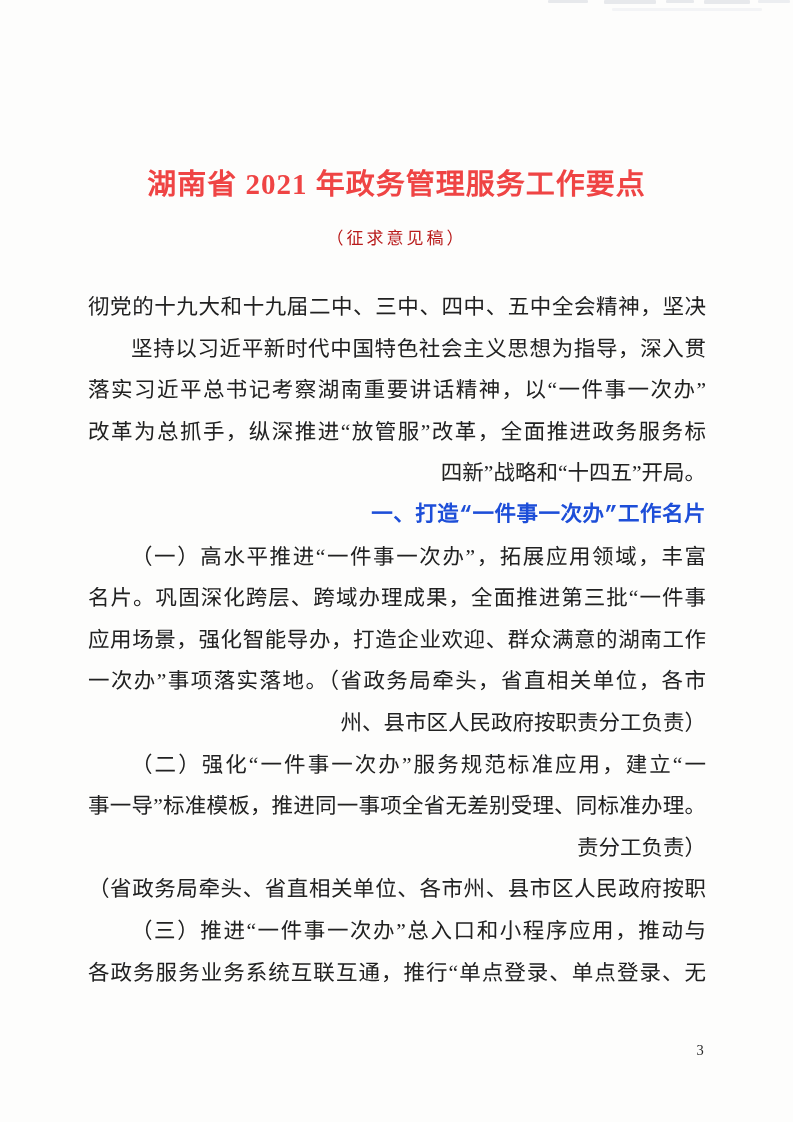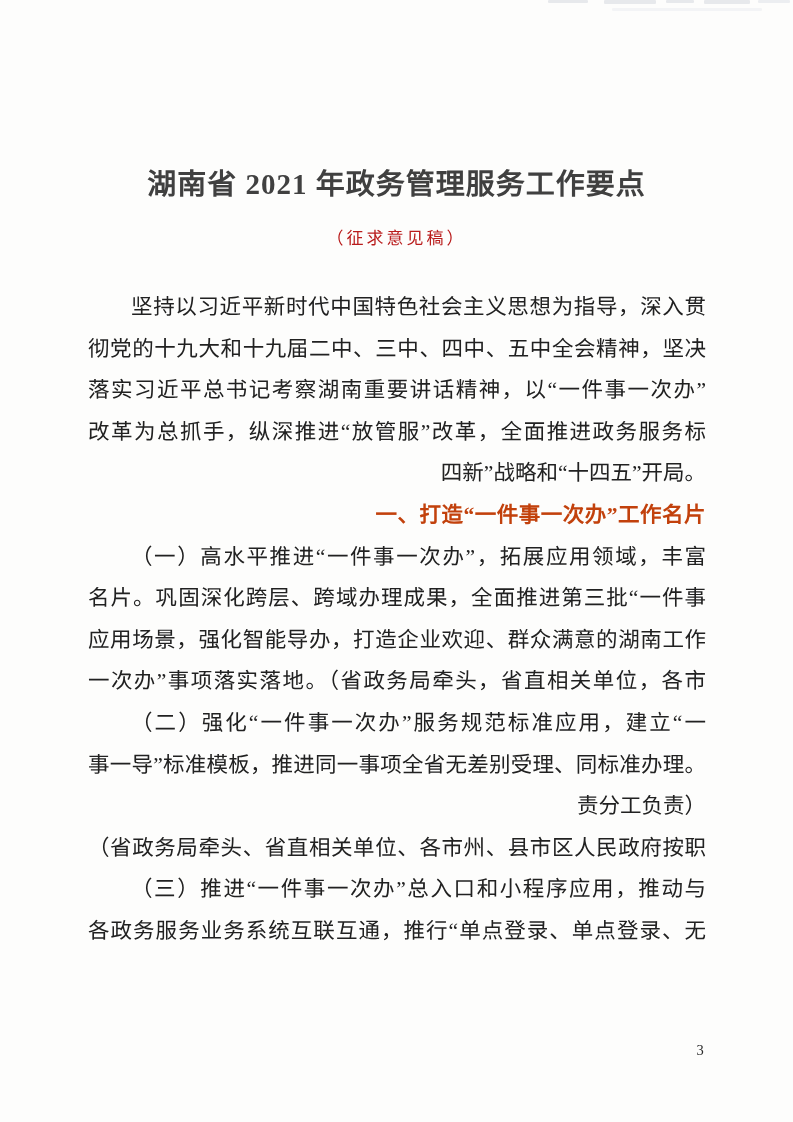--- a/index.html
+++ b/index.html
@@ -32,21 +32,21 @@
 
   .doc-title {
     position: absolute;
     left: 0;
     top: 160px;
     width: 100%;
     text-align: center;
     font-size: 29px;
     font-weight: 700;
     letter-spacing: 1px;
-    color: #404040;
+    color: #ef4444;
   }
   .doc-subtitle {
     position: absolute;
     left: 0;
     top: 224px;
     width: 100%;
     text-align: center;
     font-size: 17px;
     letter-spacing: 3px;
     color: #b91c1c;
@@ -66,24 +66,24 @@
     text-align: right;
   }
   
   .j {
     white-space: normal;
     text-align: justify;
     text-align-last: justify;
   }
   .ind { text-indent: 2em; }
   .heading {
-    font-family: Liberation Serif, serif;
+    font-family: Liberation Mono, monospace;
     font-weight: 700;
     letter-spacing: 0.5px;
-    color: #c2410c;
+    color: #1d4ed8;
   }
   .page-number {
     position: absolute;
     left: 688px;
     top: 1042px;
     width: 24px;
     text-align: center;
     font-size: 14.5px;
     color: #2a2a2a;
     font-family: "Liberation Serif", "DejaVu Serif", serif;
@@ -99,32 +99,33 @@
   <div class="artifact a3"></div>
   <div class="artifact a4"></div>
   <div class="artifact a5"></div>
   <div class="artifact a6"></div>
 
   <div class="doc-title">湖南省 2021 年政务管理服务工作要点</div>
   <div class="doc-subtitle">（征求意见稿）</div>
 
   <div class="body-text">
 
+    <div class="line j">彻党的十九大和十九届二中、三中、四中、五中全会精神，坚决</div>
     <div class="line j ind">坚持以习近平新时代中国特色社会主义思想为指导，深入贯</div>
-    <div class="line j">彻党的十九大和十九届二中、三中、四中、五中全会精神，坚决</div>
     <div class="line j">落实习近平总书记考察湖南重要讲话精神，以“一件事一次办”</div>
     <div class="line j">改革为总抓手，纵深推进“放管服”改革，全面推进政务服务标</div>
     <div class="line">四新”战略和“十四五”开局。</div>
 
     <div class="line heading ind">一、打造“一件事一次办”工作名片</div>
 
     <div class="line j ind">（一）高水平推进“一件事一次办”，拓展应用领域，丰富</div>
     <div class="line j">名片。巩固深化跨层、跨域办理成果，全面推进第三批“一件事</div>
     <div class="line j">应用场景，强化智能导办，打造企业欢迎、群众满意的湖南工作</div>
     <div class="line j">一次办”事项落实落地。（省政务局牵头，省直相关单位，各市</div>
+    <div class="line">州、县市区人民政府按职责分工负责）</div>
 
     <div class="line j ind">（二）强化“一件事一次办”服务规范标准应用，建立“一</div>
     <div class="line j">事一导”标准模板，推进同一事项全省无差别受理、同标准办理。</div>
     <div class="line">责分工负责）</div>
     <div class="line j">（省政务局牵头、省直相关单位、各市州、县市区人民政府按职</div>
 
     <div class="line j ind">（三）推进“一件事一次办”总入口和小程序应用，推动与</div>
     <div class="line j">各政务服务业务系统互联互通，推行“单点登录、单点登录、无</div>
 
   </div>

